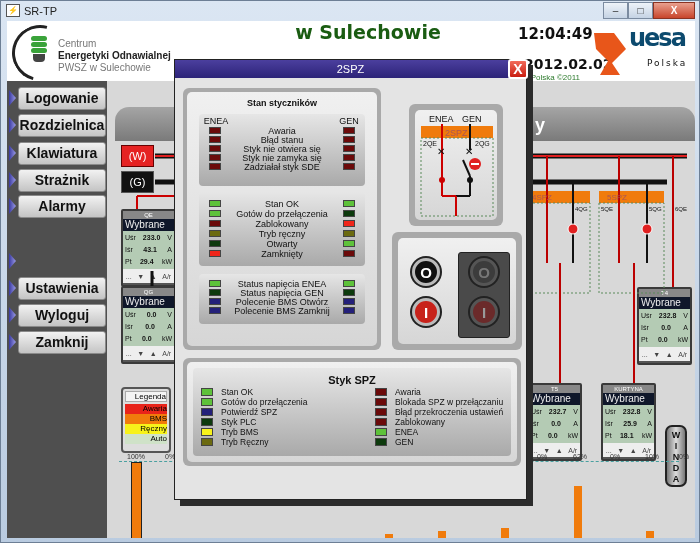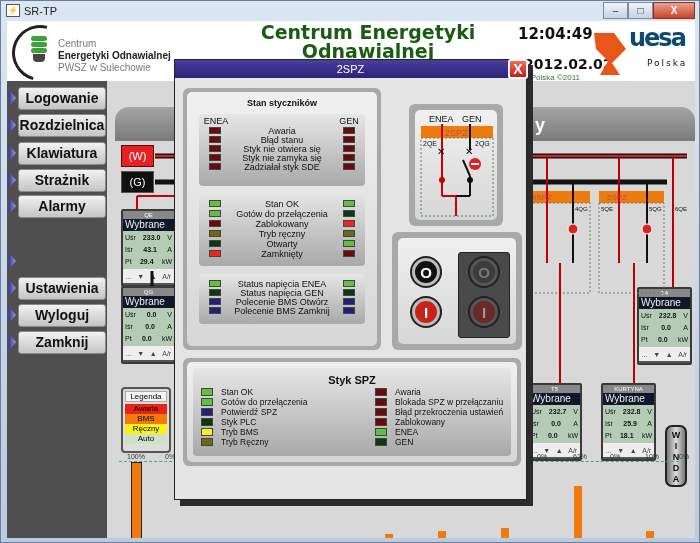--- a/index.html
+++ b/index.html
@@ -36,21 +36,21 @@
 .src-w{position:absolute;left:14px;top:64px;width:33px;height:22px;background:#e52222;border:1px solid #600;color:#fff;font-size:11px;text-align:center;line-height:20px}
 .src-g{position:absolute;left:14px;top:90px;width:33px;height:22px;background:#111;color:#fff;font-size:11px;text-align:center;line-height:20px;border:1px solid #555}
 .meter{position:absolute;width:55px;height:78px;background:#555;border:2px solid #3a3a3a;border-radius:2px;font-size:7px}
 .meter .mh{background:#888;color:#fff;text-align:center;height:8px;line-height:8px;font-size:6px}
 .meter .mw{background:#0f172a;color:#eee;font-size:10px;padding-left:2px;height:12px;line-height:12px}
 .meter .mb{background:#b4cbb4;height:38px;padding:1px 2px;font-size:7px;line-height:12px;color:#111}
 .meter .mb .r{display:flex;justify-content:space-between}
 .meter .mb .v{font-weight:bold}
 .meter .mf{background:#eee;height:14px;font-size:7px;display:flex;justify-content:space-around;align-items:center;color:#444}
 .winda{position:absolute;left:558px;top:344px;width:22px;height:62px;background:linear-gradient(90deg,#777,#ddd,#777);border:2px solid #222;border-radius:7px;font-size:9px;font-weight:bold;text-align:center;line-height:11px;padding-top:3px;color:#111}
-.legend{position:absolute;left:14px;top:306px;width:50px;height:66px;border:2px solid #555;border-radius:4px;background:#ddd;font-size:8px;text-align:center}
+.legend{position:absolute;left:14px;top:306px;width:50px;height:66px;border:2px solid #555;border-radius:4px;background:#ddd;font-size:8px;text-align:right}
 .legend .lt{margin:2px 2px;background:#f4f4f4;border:1px solid #aaa;font-size:8px}
 .legend .li{height:10px;line-height:10px;margin:0 2px}
 .chart-line{position:absolute;left:12px;top:380px;width:560px;border-top:1px dashed #4aa0a0}
 .pct{position:absolute;top:372px;font-size:7px;color:#333}
 .bar{position:absolute;background:#f07b0c}
 .bar.first{border:1px solid #222}
 .wires{position:absolute;left:100px;top:60px;width:588px;height:457px;pointer-events:none}
 .dlg{position:absolute;left:167px;top:38px;width:353px;height:441px;background:#e4e4e4;border:1px solid #222;box-shadow:6px 6px 0 #2b2b2b}
 .dlg-title{height:18px;background:linear-gradient(#4b3f9e,#2c2378);color:#fff;text-align:center;font-size:11px;line-height:18px}
 .dlg-close{position:absolute;right:-2px;top:-1px;width:20px;height:20px;background:linear-gradient(#f26b5a,#c81d10);border:2px solid #fff;border-radius:3px;color:#fff;font-size:14px;font-weight:bold;text-align:center;line-height:16px;cursor:pointer}
@@ -86,21 +86,20 @@
           <div class="c"></div>
           <div class="c"></div>
           <div class="base"></div>
         </div>
       <div class="logo-text">
         <div class="g">Centrum</div>
         <div class="b">Energetyki Odnawialnej</div>
         <div class="g">PWSZ w Sulechowie</div>
       </div>
       <div class="main-title">
-        <div>Centrum Energetyki Odnawialnej</div>
         <div>w Sulechowie</div>
       </div>
       <div class="clock">12:04:49</div>
       <div class="date">2012.02.02</div>
       <div class="copy">a Polska ©2011</div>
       <svg class="uesa-arrow" viewBox="0 0 38 50">
           <polygon points="4,4 24,4 36,20 22,34 30,46 10,46 18,32 6,20" fill="#e8561a"></polygon>
         </svg>
       <div class="uesa">uesa</div>
       <div class="polska">Polska</div>

